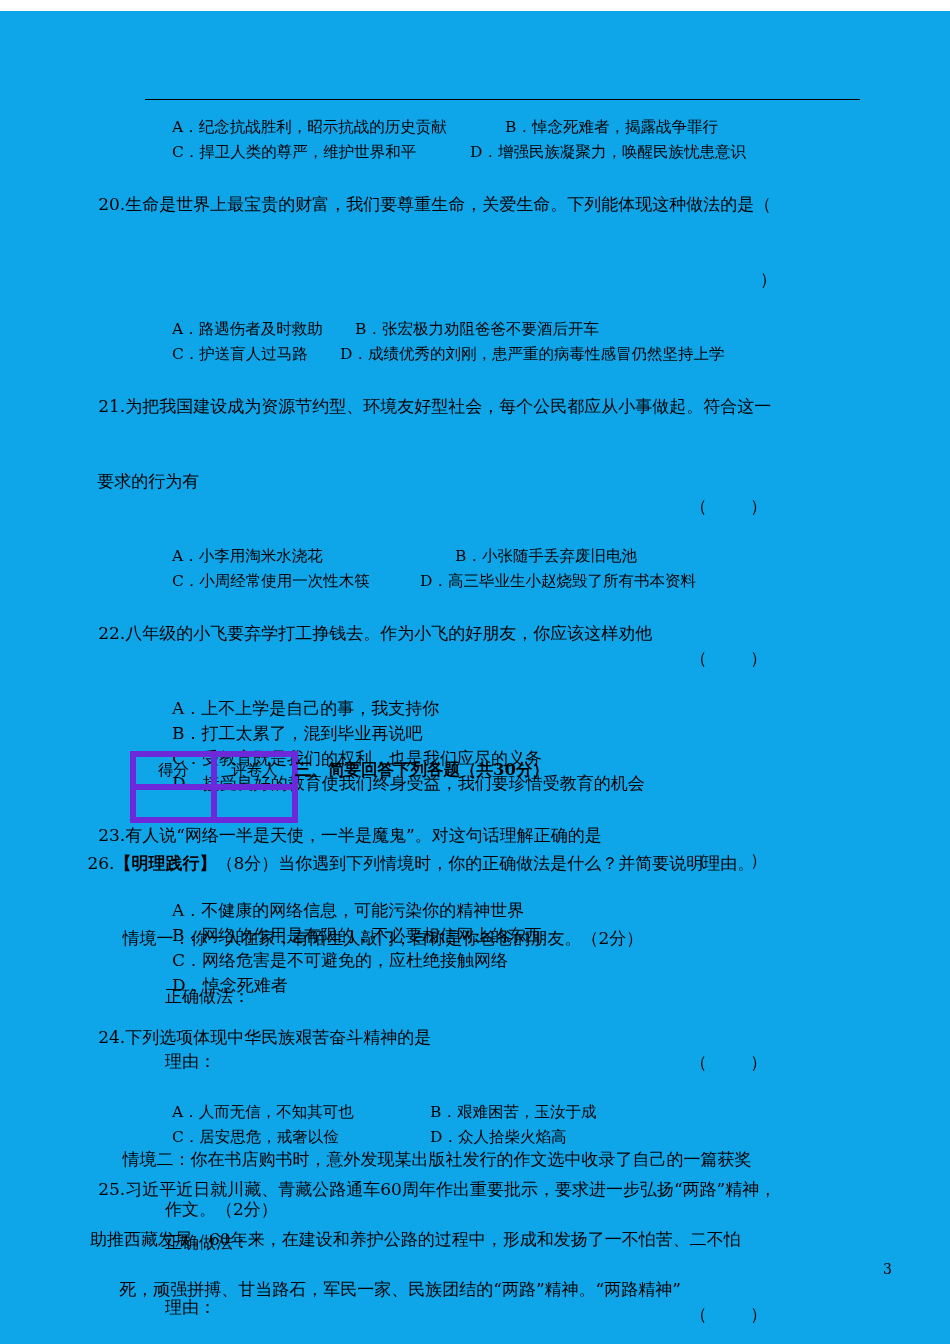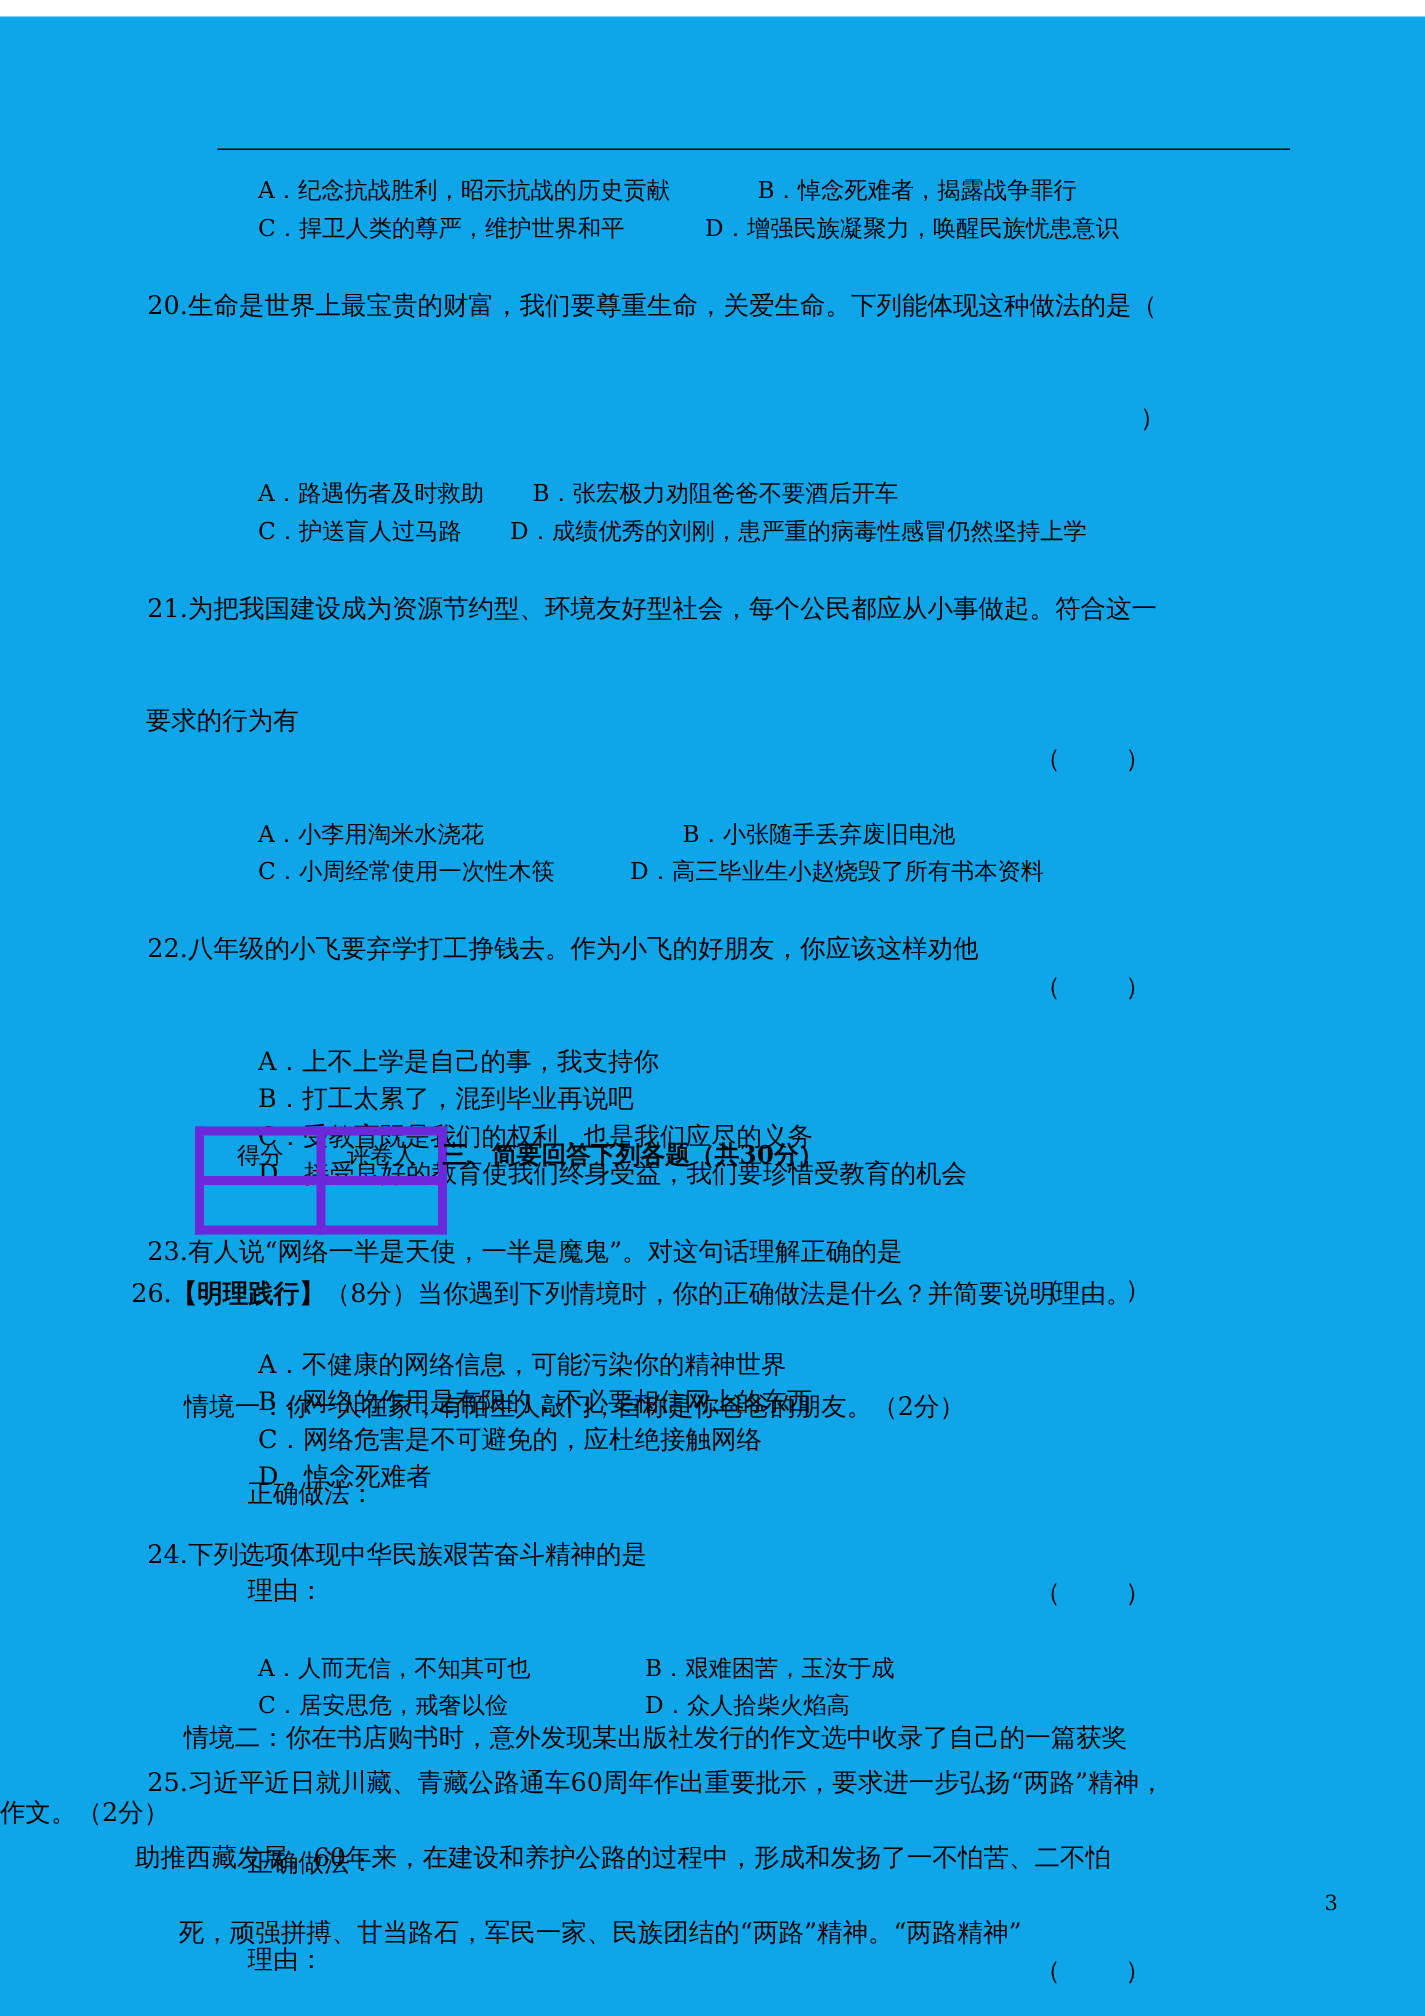--- a/index.html
+++ b/index.html
@@ -213,20 +213,20 @@
 
     <div class="line" style="padding-left:90px;">
       <span>情境一：</span><span>你一人在家，有陌生人敲门，自称是你爸爸的朋友。（2分）</span>
     </div>
     <div class="line" style="padding-left:165px; margin-top:8px;">正确做法：</div>
     <div class="line" style="padding-left:165px; margin-top:40px;">理由：</div>
 
     <div class="line" style="padding-left:90px; margin-top:48px;">
       <span>情境二：</span><span>你在书店购书时，意外发现某出版社发行的作文选中收录了自己的一篇获奖</span>
     </div>
-    <div class="line" style="">作文。（2分）</div>
+    <div class="line" style="padding-left:165px;">作文。（2分）</div>
     <div class="line" style="padding-left:165px; margin-top:8px;">正确做法：</div>
     <div class="line" style="padding-left:165px; margin-top:40px;">理由：</div>
   </div>
 
   <div class="page-num">3</div>
 
 </div>
 
 </body></html>

